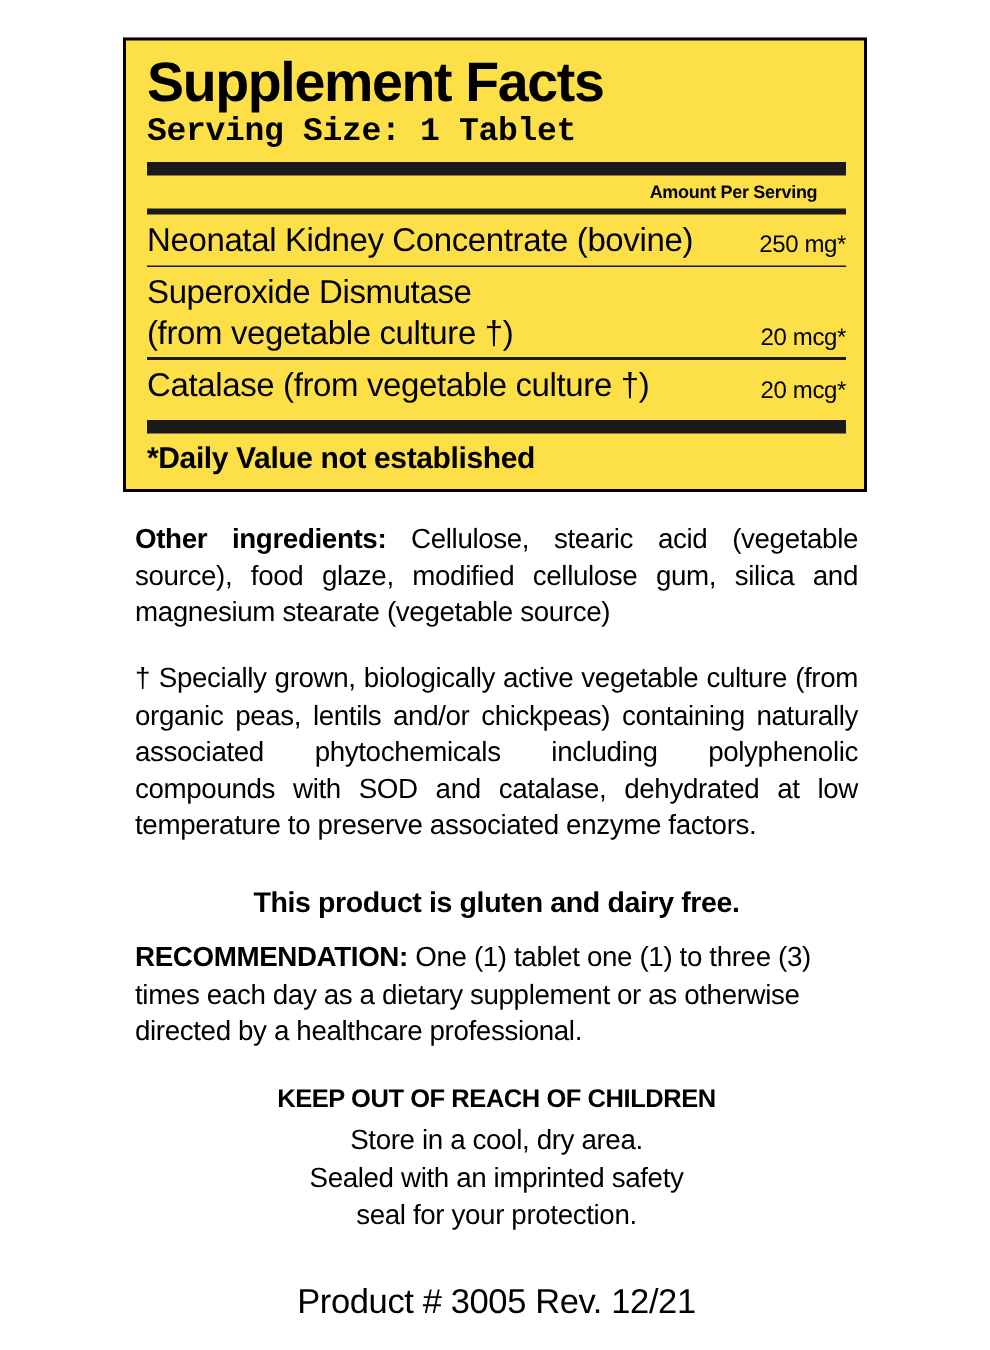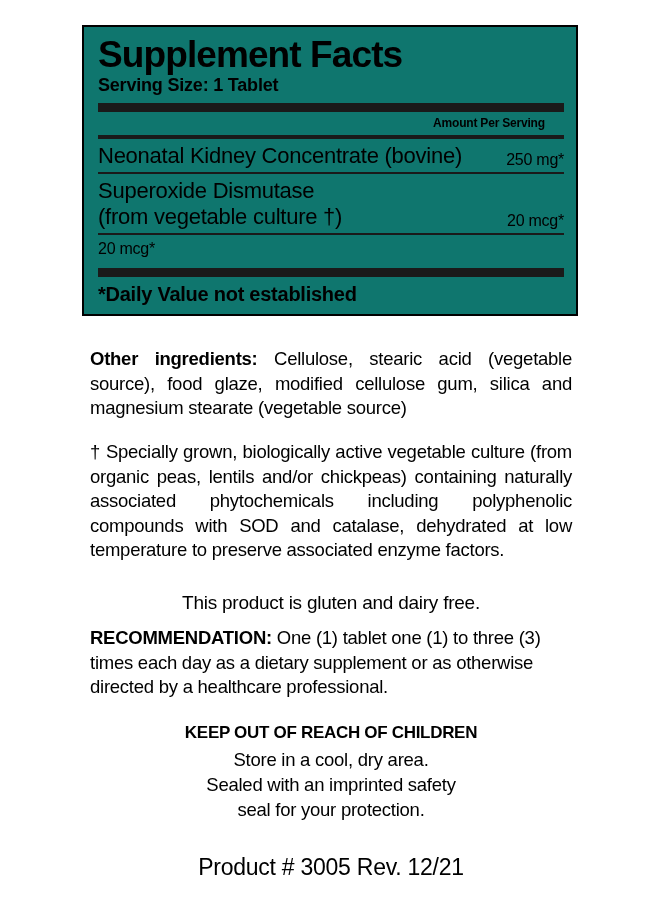--- a/index.html
+++ b/index.html
@@ -26,38 +26,39 @@
   }
 
   
   .sf-panel {
     position: absolute;
     left: 82px;
     top: 25px;
     width: 496px;
     box-sizing: border-box;
     border: 2.5px solid #000;
-    background: #0f766e;
+    background: #fde047;
     padding: 6px 12px 8px 14px;
   }
 
   .sf-title {
     font-size: 37px;
     font-weight: bold;
     line-height: 1.06;
     letter-spacing: -0.9px;
     margin: 2px 0 0 0;
   }
 
   .sf-serving {
-    font-size: 18px;
+    font-size: 22px;
     font-weight: bold;
     line-height: 1.15;
     margin: 1px 0 0 0;
     letter-spacing: -0.2px;
+    font-family: Liberation Mono, monospace;
   }
 
   .rule-thick {
     height: 9px;
     background: #1a1a1a;
     margin: 7px 0 0 0;
   }
   .rule-med {
     height: 4px;
     background: #1a1a1a;
@@ -127,21 +128,21 @@
   }
   .centered {
     text-align: center;
   }
   .b {
     font-weight: bold;
   }
 
   #other-ingredients { top: 347px; }
   #dagger-note      { top: 440px; }
-  #free-claim       { top: 590px; font-weight: normal; font-size: 19px; text-align: center; }
+  #free-claim       { top: 590px; font-weight: bold; font-size: 19px; text-align: center; }
   #recommendation   { top: 626px; }
   #keep-out         { top: 722px; font-weight: bold; font-size: 17px; letter-spacing: -0.3px; }
   #storage          { top: 748px; line-height: 1.35; }
   #product-line     { top: 852px; font-size: 23px; }
 </style>
 </head>
 <body>
 
 <div class="label-root">
 
@@ -169,20 +170,21 @@
 
     <div class="sf-row">
       <div class="sf-row-name">Superoxide Dismutase
  (from vegetable culture †)</div>
       <div class="sf-row-amt">20 mcg*</div>
     </div>
 
     <div class="rule-thin"></div>
 
     <div class="sf-row">
+      <div class="sf-row-name">Catalase (from vegetable culture †)</div>
       <div class="sf-row-amt">20 mcg*</div>
     </div>
 
     <div class="rule-thick"></div>
 
     <div class="sf-footnote">*Daily Value not established</div>
   </div>
 
   <div class="body-block justified" id="other-ingredients">
     <span class="b">Other ingredients:</span><span> Cellulose, stearic acid (vegetable source), food glaze, modified cellulose gum, silica and magnesium stearate (vegetable source)</span>

